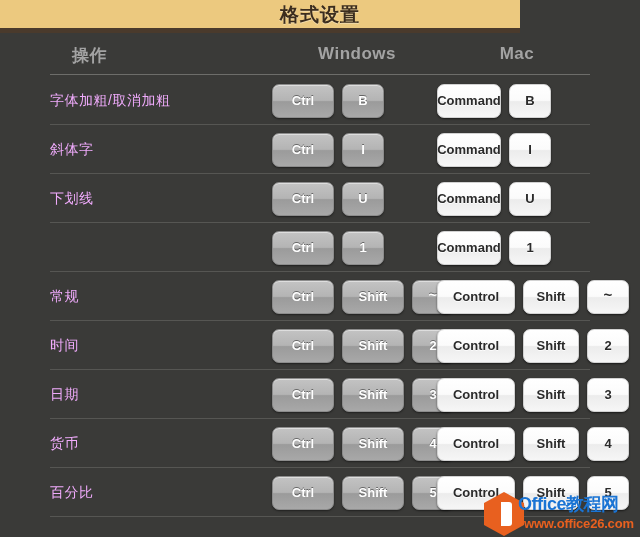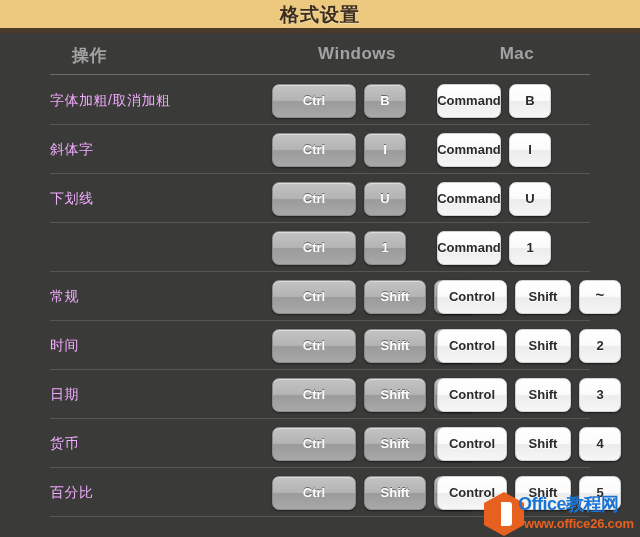--- a/index.html
+++ b/index.html
@@ -20,21 +20,21 @@
     width: 640px;
     height: 537px;
     background: #3a3a38;
     overflow: hidden;
   }
 
   
   #header-bar {
     position: absolute;
     left: 0; top: 0;
-    width: 640px;
+    width: 520px;
     height: 33px;
     background: #ecc97f;
     border-bottom: 5px solid #4a3a2c;
     box-sizing: border-box;
   }
   #header-title {
     position: absolute;
     left: 0; top: 2px;
     width: 640px;
     text-align: center;
@@ -131,25 +131,25 @@
     border: 1px solid #8c8c8c;
     box-shadow: inset 0 1px 0 rgba(255,255,255,.45), 0 1px 2px rgba(0,0,0,.45);
   }
   .key.mac {
     background: linear-gradient(to bottom, #ffffff 0%, #fbfbfb 48%, #ececec 52%, #f6f6f6 100%);
     color: #2b2b2b;
     text-shadow: 0 1px 0 rgba(255,255,255,.8);
     border: 1px solid #d2d2d2;
     box-shadow: inset 0 1px 0 rgba(255,255,255,.9), 0 1px 2px rgba(0,0,0,.55);
   }
-  .key.w-ctrl    { width: 84px; }
+  .key.w-ctrl    { width: 62px; }
   .key.w-shift   { width: 62px; }
   .key.w-single  { width: 42px; }
   .key.m-command { width: 64px; }
-  .key.m-control { width: 70px; text-align: right; }
+  .key.m-control { width: 78px; text-align: right; }
   .key.m-shift   { width: 56px; }
   .key.m-single  { width: 42px; }
   .key .tilde { font-size: 15px; line-height: 1; position: relative; top: -2px; }
 
   
   #watermark {
     position: absolute;
     left: 484px; top: 486px;
     width: 156px;
     height: 51px;

